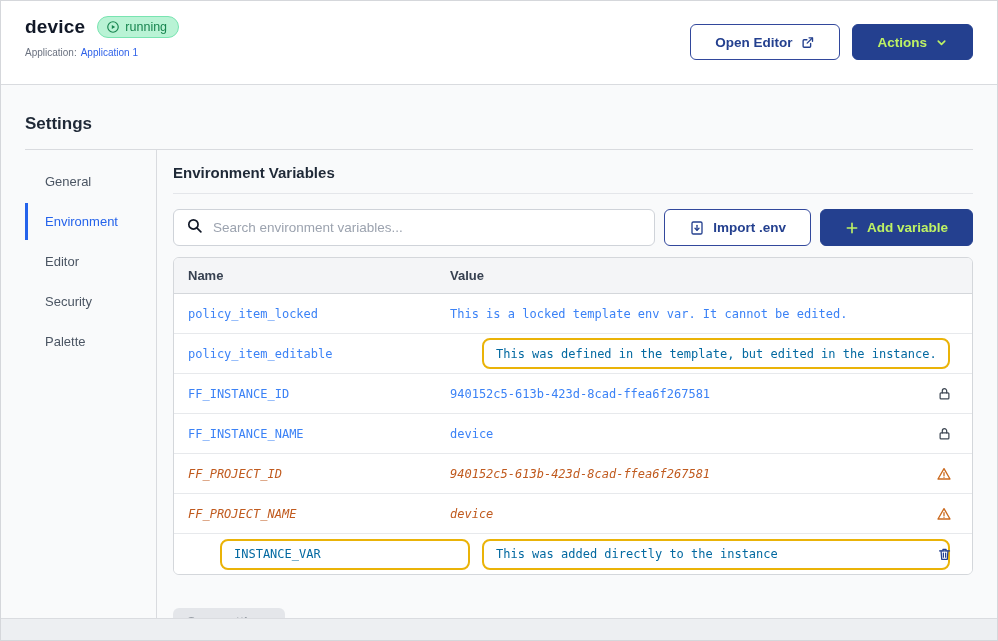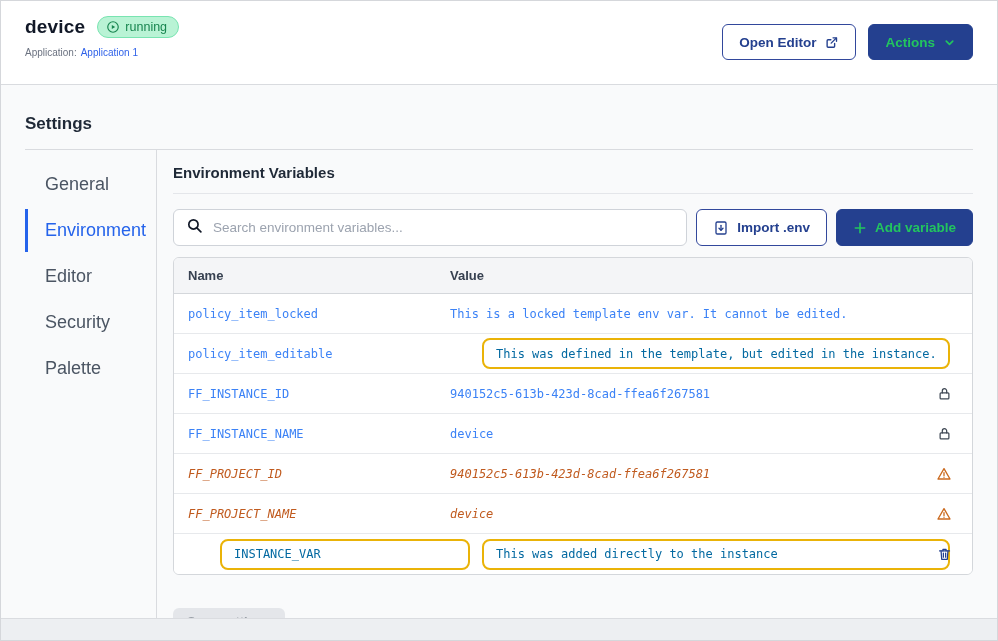--- a/index.html
+++ b/index.html
@@ -34,45 +34,45 @@
   .status-badge svg { display:block; }
   .breadcrumb { margin-top:9px; font-size:10px; color:#6b7280; }
   .breadcrumb a { color:#2f62e9; text-decoration:none; margin-left:4px; cursor:pointer; }
 
   .topbar-actions { display:flex; gap:12px; margin-top:8px; }
   .btn {
     display:inline-flex; align-items:center; gap:8px;
     font-family:"Liberation Sans", sans-serif;
     font-size:13.5px; font-weight:700;
     border-radius:6px; cursor:pointer;
-    padding:0 16px; height:36px;
+    padding:0 24px; height:36px;
     background:#ffffff; border:1px solid #32489c; color:#24408f;
   }
-  .btn.solid { background:#24408f; border-color:#24408f; color:#22c55e; }
+  .btn.solid { background:#24408f; border-color:#24408f; color:#bef264; }
   .btn svg { display:block; }
 
   
   .settings-section {
     flex:0 0 533px; height:533px;
     padding:0 24px;
     display:flex; flex-direction:column;
     background:#f9fafb;
   }
   .settings-title { font-size:17px; font-weight:700; color:#1f2937; margin-top:29px; }
   .settings-divider { border:none; border-top:1px solid #d9dbdf; margin-top:15px; }
 
   .settings-body { flex:1; display:flex; align-items:stretch; min-height:0; }
 
   .side-nav {
     width:132px; flex:0 0 132px;
     border-right:1px solid #d9dbdf;
     padding-top:13px;
   }
   .nav-item {
-    font-size:18px; color:#4b5563;
+    font-size:13px; color:#4b5563;
     padding:11px 0 11px 17px; margin-bottom:3px;
     border-left:3px solid transparent;
     cursor:pointer;
   }
   .nav-item.active { color:#2563eb; border-left-color:#2563eb; }
 
   .content { flex:1; padding:14px 0 0 16px; min-width:0; }
   .section-title { font-size:15px; font-weight:700; color:#1f2937; }
   .section-divider { border:none; border-top:1px solid #e4e6ea; margin-top:12px; }
 

